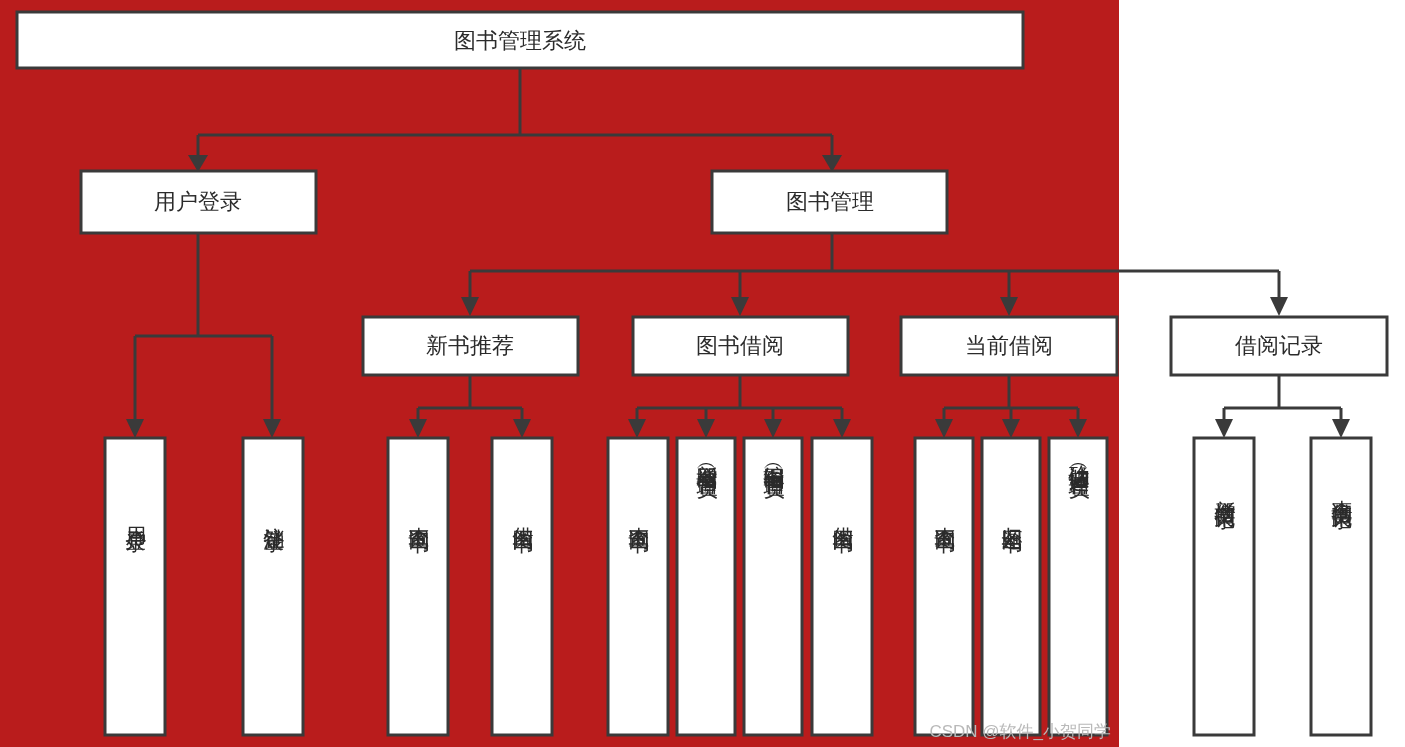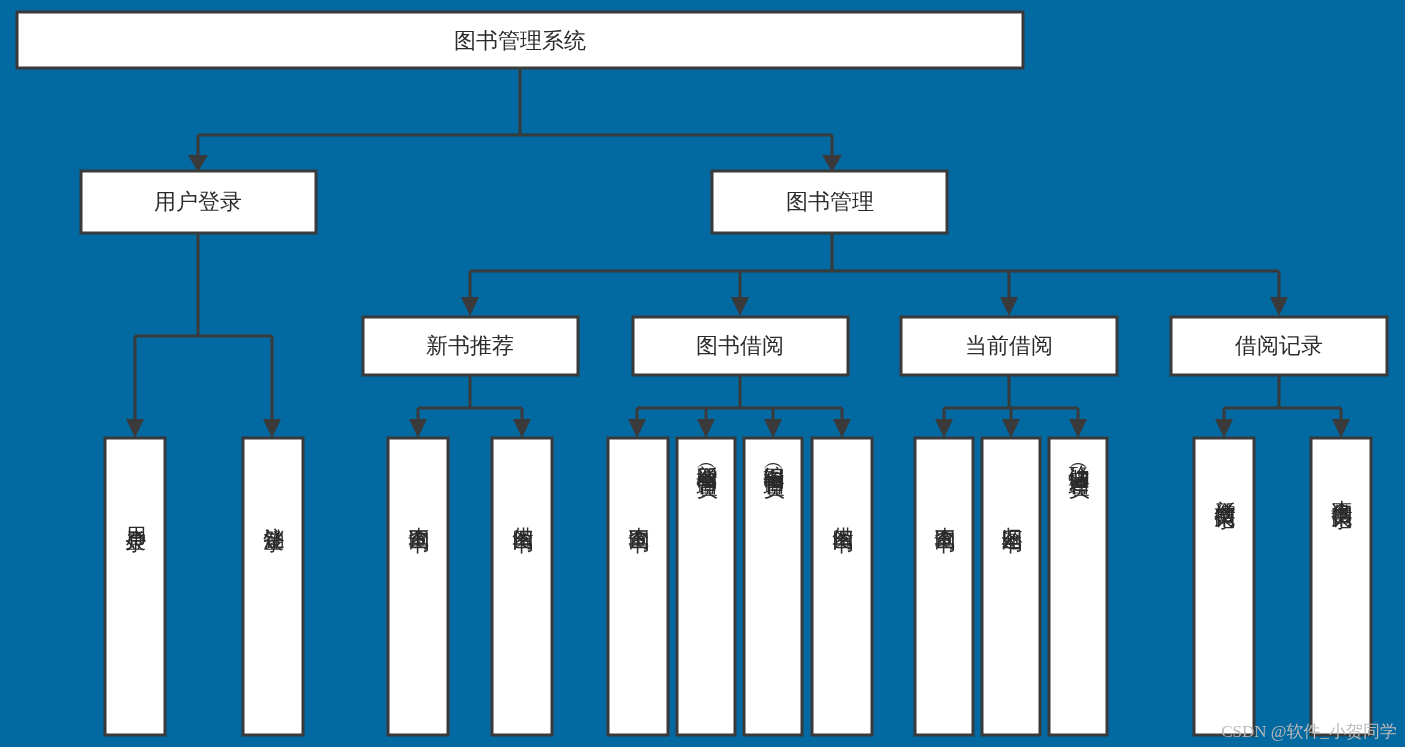--- a/index.html
+++ b/index.html
@@ -9,23 +9,23 @@
     background: #ffffff;
   }
   body {
     width: 1405px;
     height: 747px;
     font-family: "DejaVu Sans", "Liberation Sans", sans-serif;
     overflow: hidden;
   }
   #diagram-root {
     position: relative;
-    width: 1405px;
+    width: 1119px;
     height: 747px;
-    background: #0369a1;
+    background: #b91c1c;
   }
   svg#diagram-canvas {
     position: absolute;
     top: 0;
     left: 0;
     width: 1405px;
     height: 747px;
     display: block;
   }
   .node-box {
@@ -56,21 +56,21 @@
     fill: #2b2b2b;
     writing-mode: vertical-rl;
     text-orientation: upright;
     letter-spacing: 2px;
     dominant-baseline: middle;
   }
   .watermark-text {
     position: absolute;
     right: 8px;
     bottom: 4px;
-    font-family: Liberation Serif, serif;
+    font-family: Liberation Sans, sans-serif;
     font-size: 17px;
     color: #b9b9b9;
     white-space: nowrap;
     user-select: none;
   }
 </style>
 </head>
 <body>
 
 <div id="diagram-root">

